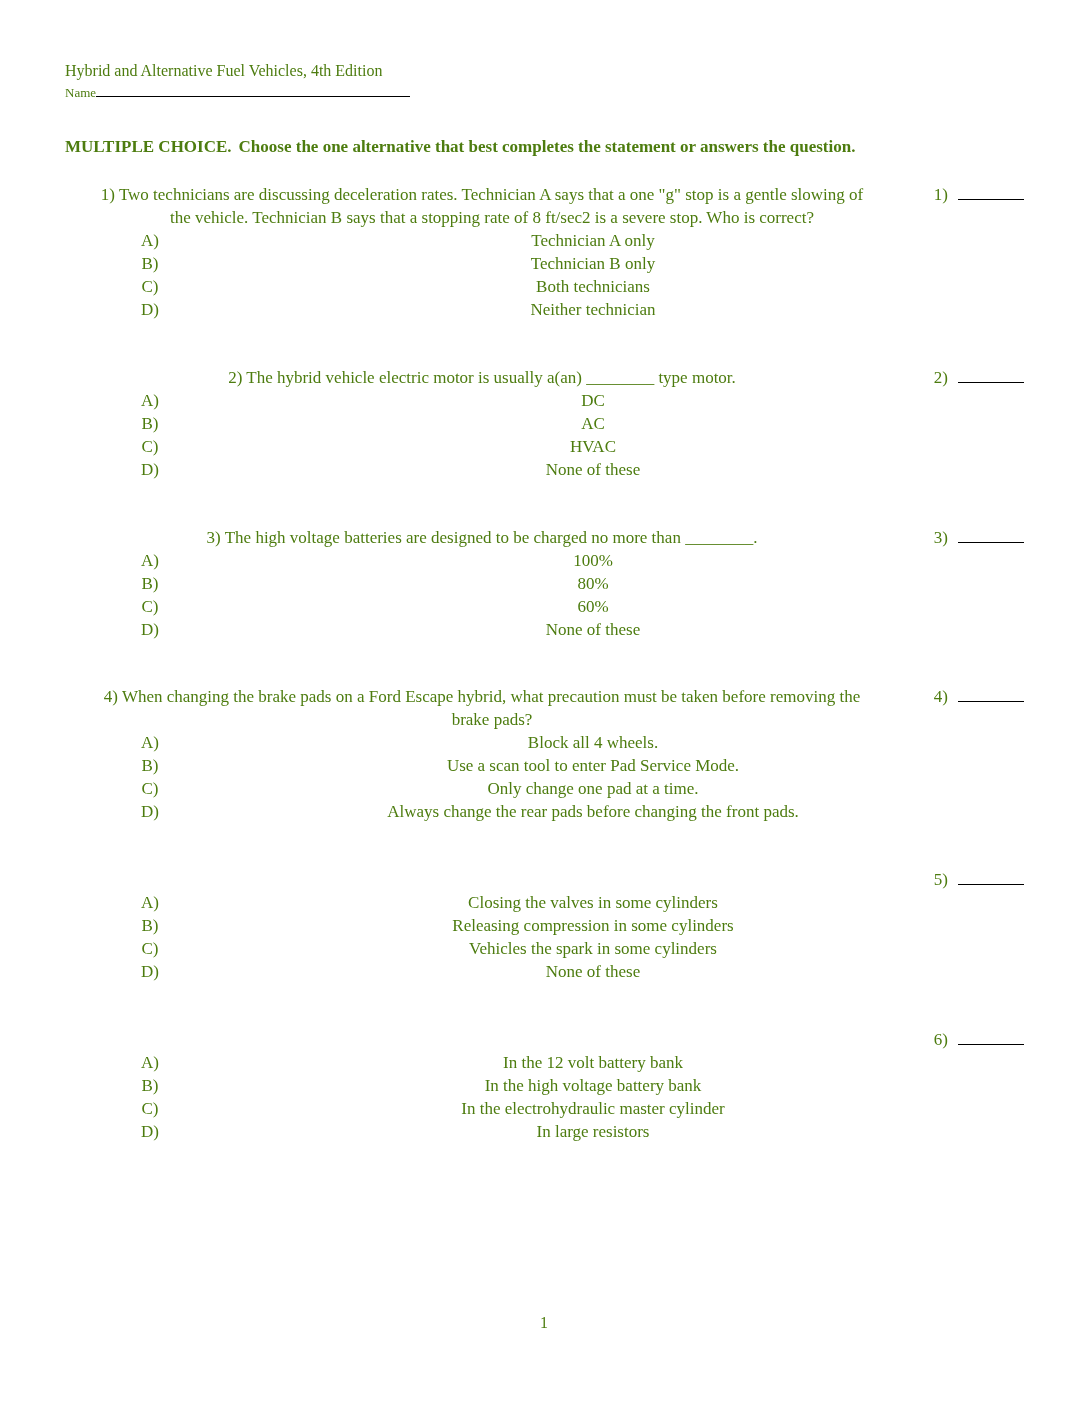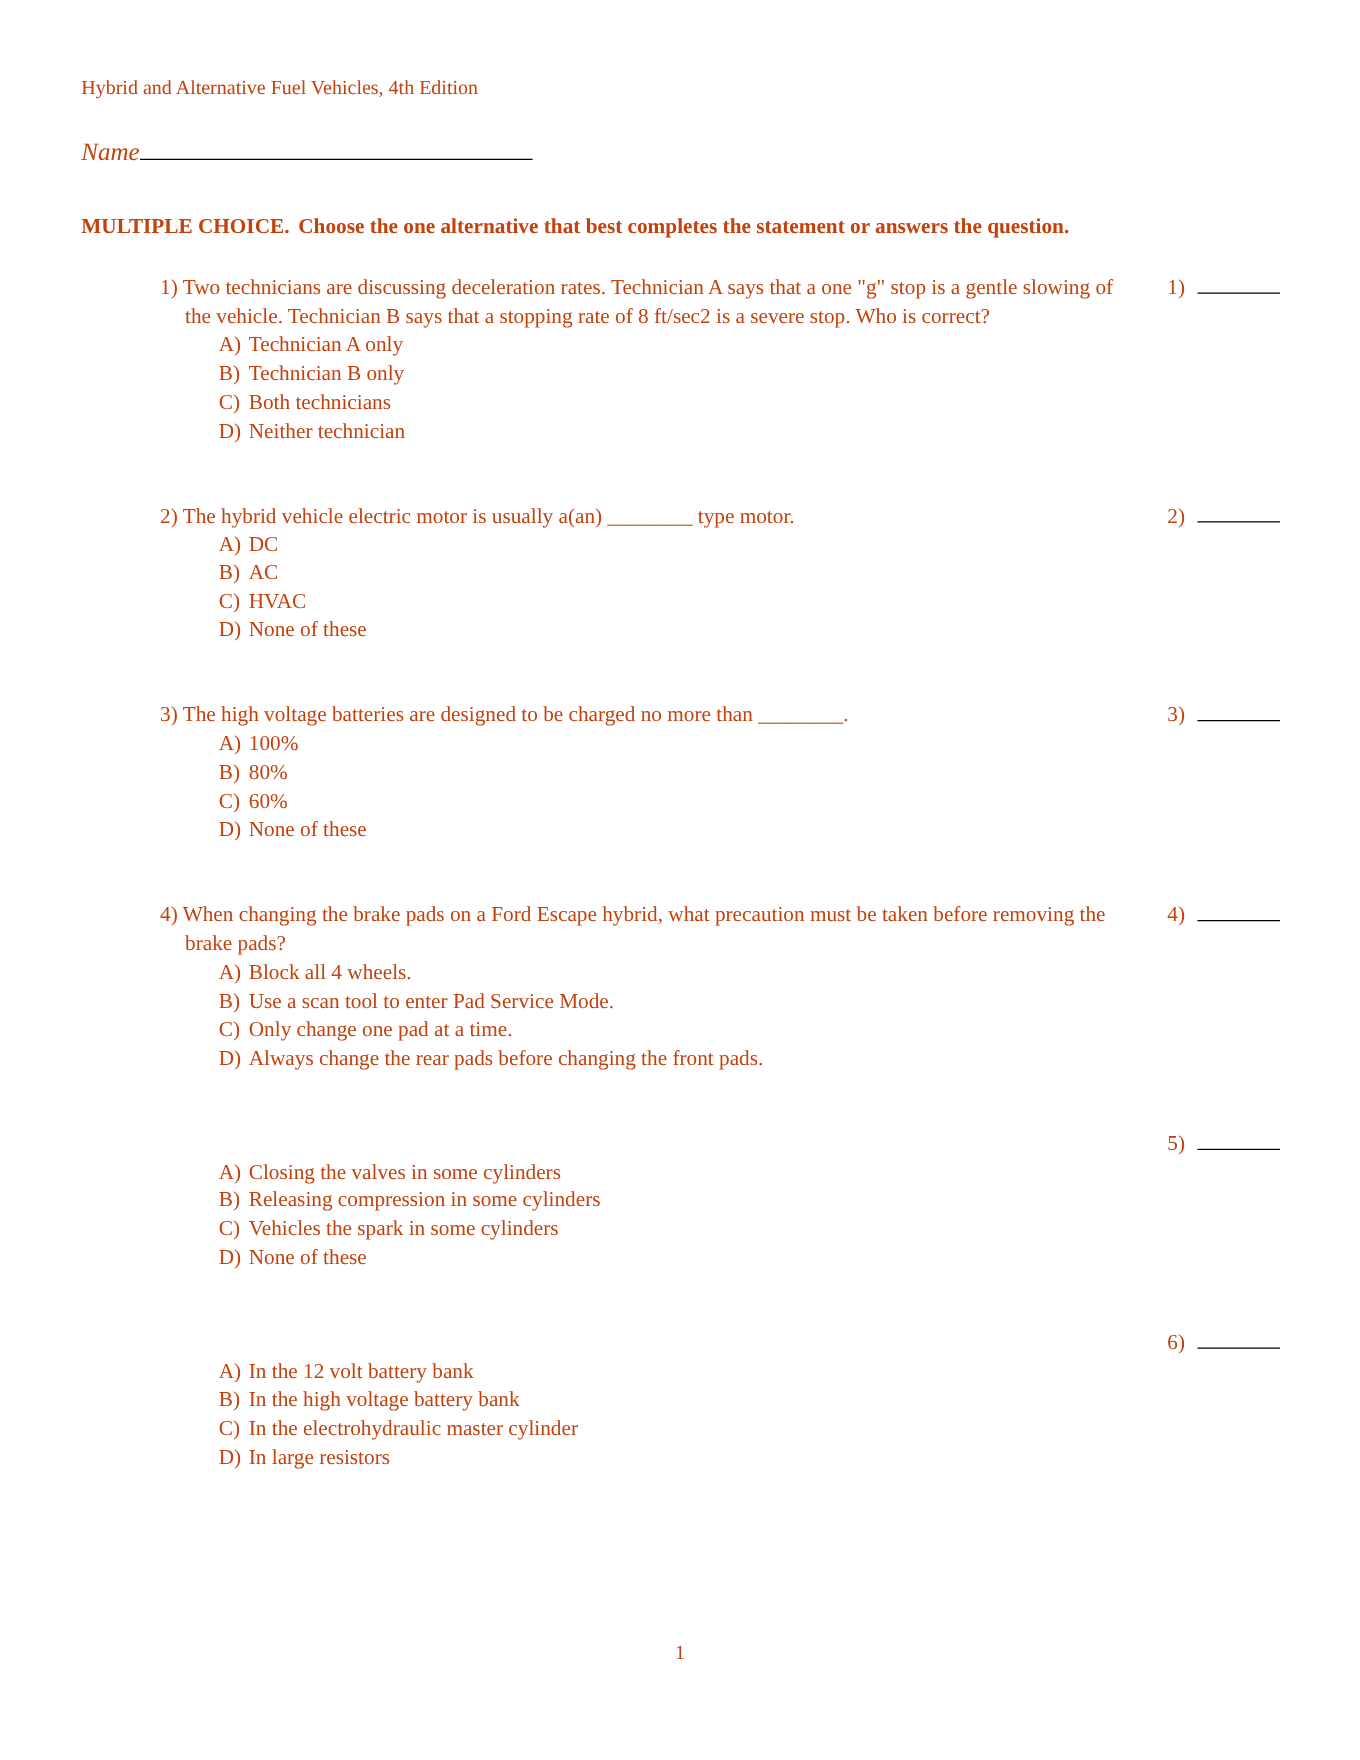--- a/index.html
+++ b/index.html
@@ -3,39 +3,39 @@
 <meta charset="utf-8">
 <style>
   * { margin: 0; padding: 0; box-sizing: border-box; }
   html, body { background: #ffffff; }
   .page {
     position: relative;
     width: 1088px;
     height: 1408px;
     margin: 0 auto;
     background: #ffffff;
-    color: #c2410c;
+    color: #4d7c0f;
     font-family: "Liberation Serif", "DejaVu Serif", serif;
     font-size: 17px;
     line-height: 1.35;
     padding: 60px 64px 0 65px;
     overflow: hidden;
   }
   .doc-header { font-size: 16px; line-height: 21px; }
-  .name-row { margin-top: 28px; font-size: 20px; font-style: italic; }
+  .name-row { font-size: 13px; }
   .name-line {
     display: inline-block;
     width: 314px;
     height: 16px;
     border-bottom: 1px solid #000;
   }
   .instructions { margin-top: 34px; font-weight: bold; }
   .instr-label { margin-right: 7px; }
   .questions { margin-top: 26px; }
-  .question { margin-left: 63px; margin-bottom: 45px; }
+  .question { margin-left: 26px; margin-bottom: 45px; text-align: center; }
   .q-row { display: flex; align-items: flex-start; }
   .q-main {
     width: 782px;
     padding-left: 20px;
     text-indent: -20px;
   }
   .q-answer {
     margin-left: auto;
     white-space: nowrap;
     flex: none;

